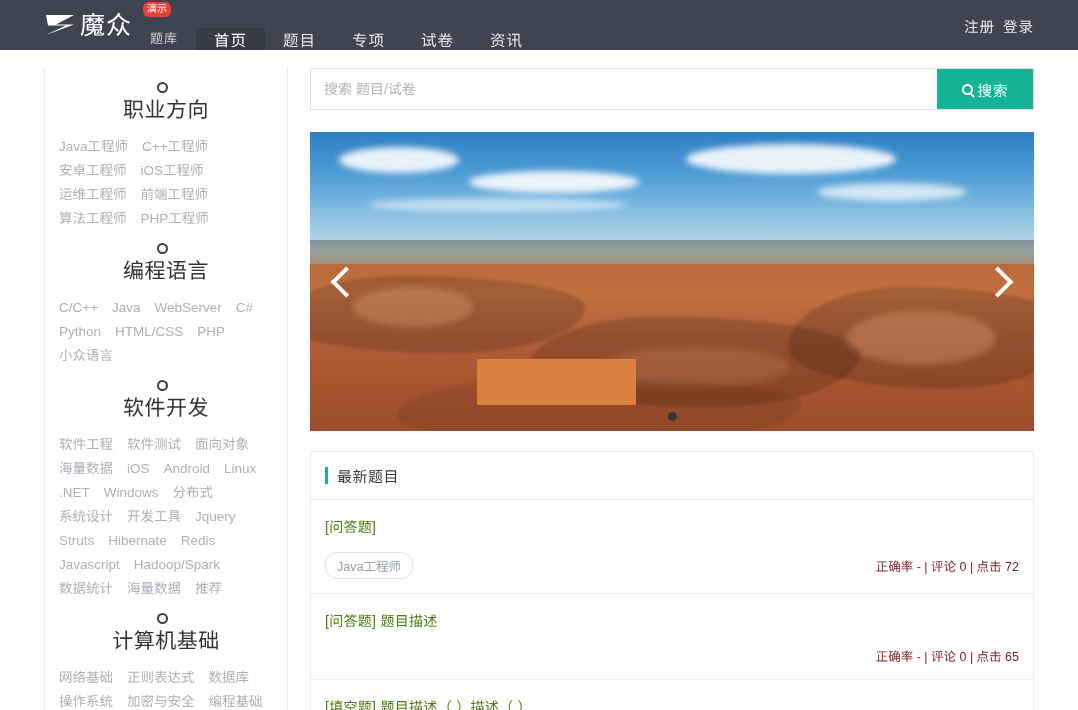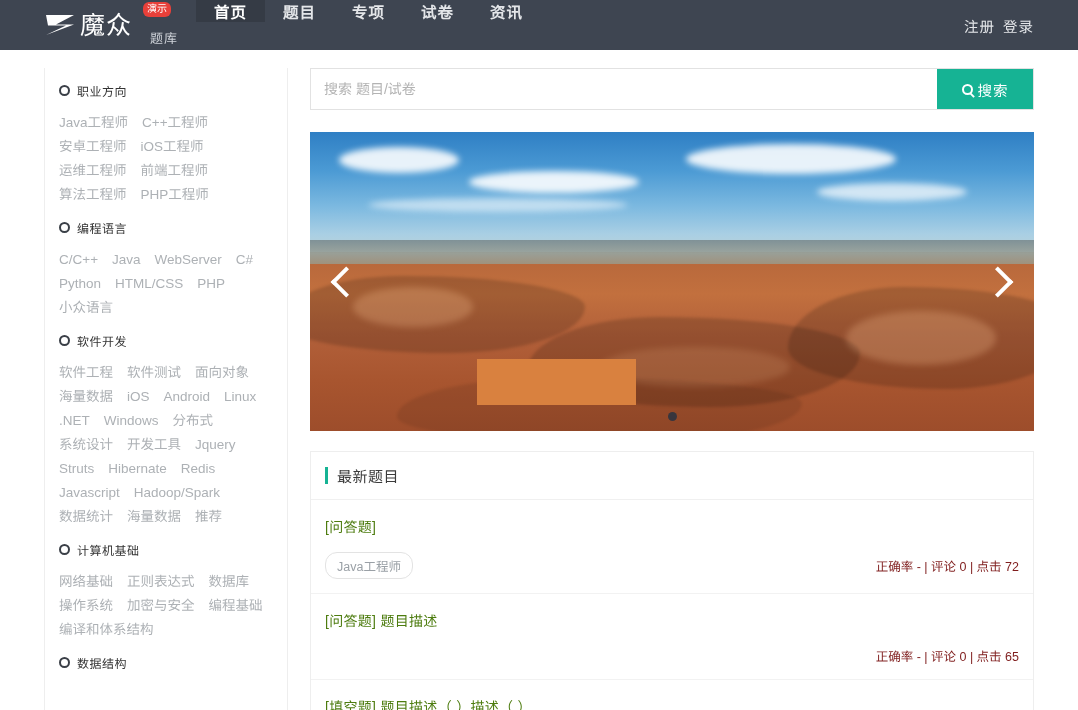--- a/index.html
+++ b/index.html
@@ -59,21 +59,21 @@
     left: 143px;
     background: #e8403a;
     color: #fff;
     font-size: 10px;
     line-height: 12px;
     padding: 1px 4px 2px;
     border-radius: 6px;
     letter-spacing: 0px;
     text-align: right;
   }
-  .mainnav { display: flex; align-items: flex-start; font-weight: bold; }
+  .mainnav { display: flex; align-items: flex-end; }
   .mainnav a {
     display: flex;
     align-items: center;
     justify-content: center;
     min-width: 68px;
     padding: 0 18px;
     color: #e4e6e9;
     text-decoration: none;
     font-size: 15.5px;
     letter-spacing: 1px;
@@ -111,24 +111,25 @@
     border-top: none;
     border-bottom: none;
     padding: 12px 0 0 0;
     height: 692px;
     overflow: hidden;
   }
   .cat-block { padding: 0 14px; }
   .cat-head {
     display: flex;
     align-items: center;
-    font-size: 12px;
+    font-size: 21px;
     color: #333333;
     margin: 12px 0 12px 0;
     letter-spacing: 0.5px;
+    flex-direction: column;
   }
   .cat-block:first-child .cat-head { margin-top: 2px; }
   .ring {
     width: 11px;
     height: 11px;
     border: 2px solid #3a3f47;
     border-radius: 50%;
     margin-right: 7px;
     flex: none;
   }

